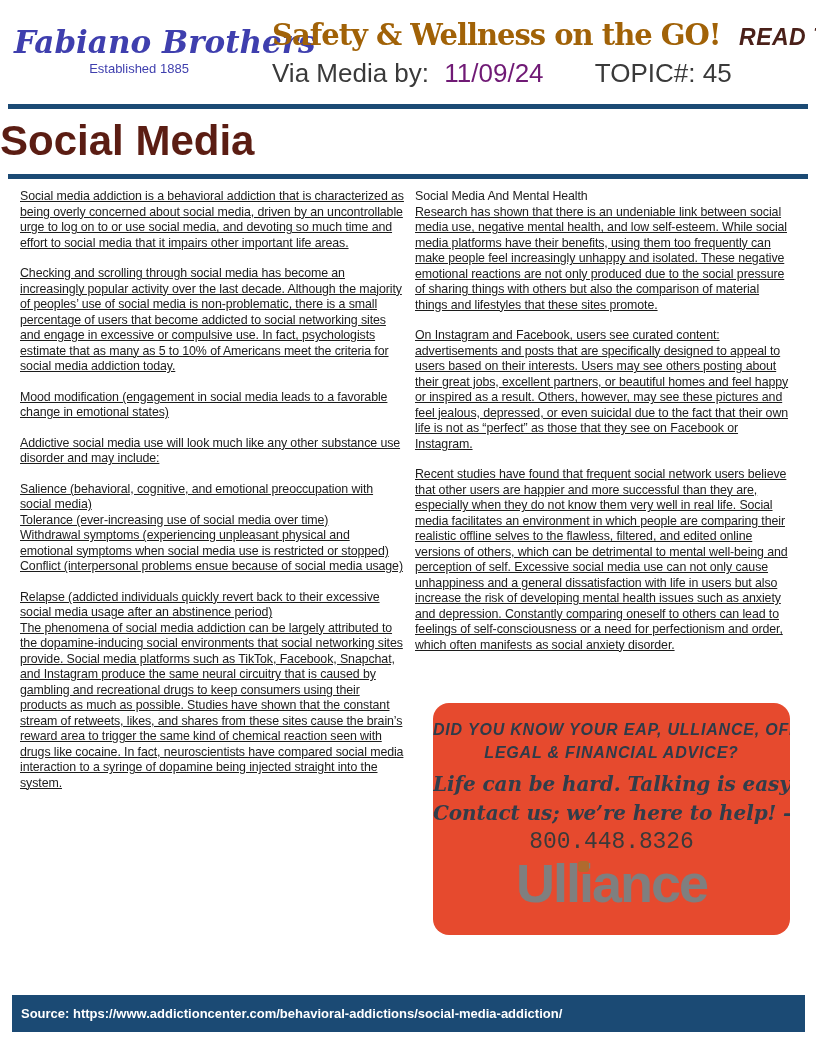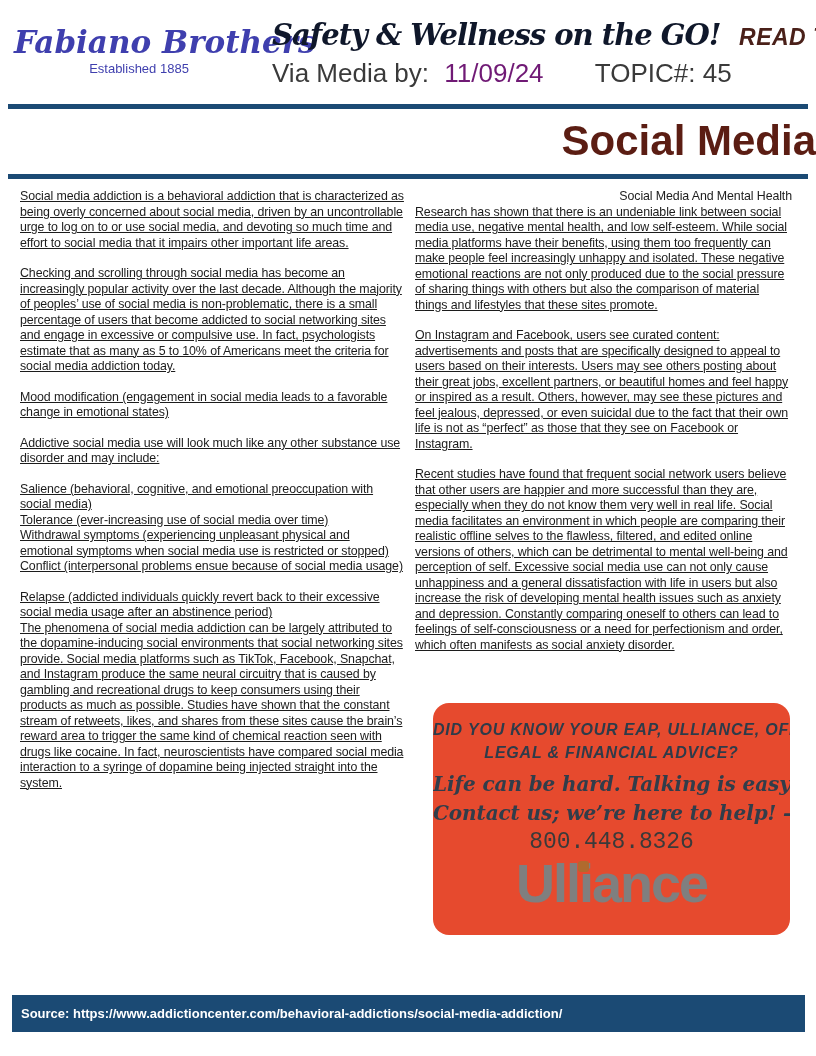--- a/index.html
+++ b/index.html
@@ -34,25 +34,24 @@
   .logo-sub {
     font-family: "Liberation Sans", sans-serif;
     font-size: 13px;
     color: #3f3fae;
     margin-top: 2px;
   }
   .masthead-right { margin-left: 8px; flex: 1; }
   .banner-line { white-space: nowrap; }
   .banner-script {
     font-family: "DejaVu Serif", serif;
-    font-style: italic;
     font-weight: 700;
     font-size: 29px;
     letter-spacing: -1px;
-    color: #0f172a;
+    color: #a16207;
   }
   .read-topic {
     font-family: "Liberation Sans", sans-serif;
     font-weight: 700;
     font-style: italic;
     font-size: 23px;
     letter-spacing: 0.5px;
     color: #4a2019;
     margin-left: 14px;
   }
@@ -60,35 +59,35 @@
   .due-date { font-weight: 400; color: #701a75; margin-left: 8px; }
   .topic-num { margin-left: 44px; color: #3a3a3a; }
 
   
   .rule { height: 5px; background: #1b4a74; margin: 0 8px; }
   .title {
     font-family: "Liberation Sans", sans-serif;
     font-weight: 700;
     font-size: 42px;
     color: #5b1d13;
-    text-align: right;
+    text-align: left;
     margin: 9px 0 10px 0;
     line-height: 1.1;
   }
 
   
   .columns {
     display: flex;
     padding: 10px 24px 0 20px;
   }
   .col { font-size: 12.4px; line-height: 15.5px; letter-spacing: -0.1px; color: #1c1c1c; }
   .col.left  { width: 385px; margin-right: 10px; }
   .col.right { width: 377px; }
   .col-heading { font-weight: 700; }
-  .col.right .col-heading { font-weight: 400; text-align: right; }
+  .col.right .col-heading { font-weight: 400; }
   .para { white-space: pre-line; margin: 0; text-decoration: underline; }
   .para:not(:first-child) { margin-top: 15px; }
 
   
   .eap-box {
     margin: 50px 0 0 18px;
     width: 357px;
     height: 232px;
     background: #e64a2e;
     border-radius: 16px;

